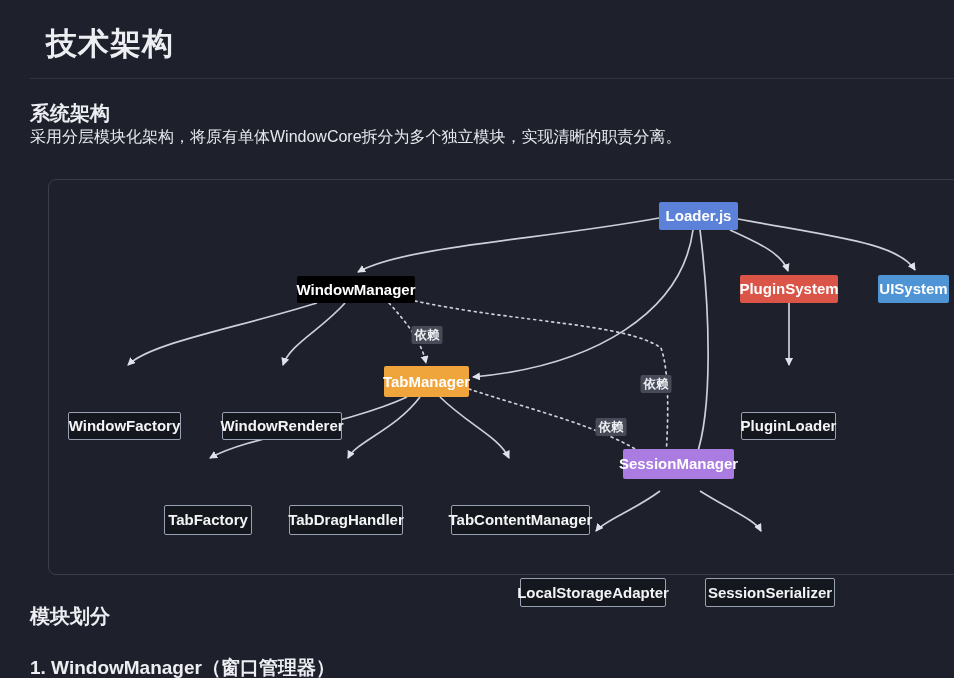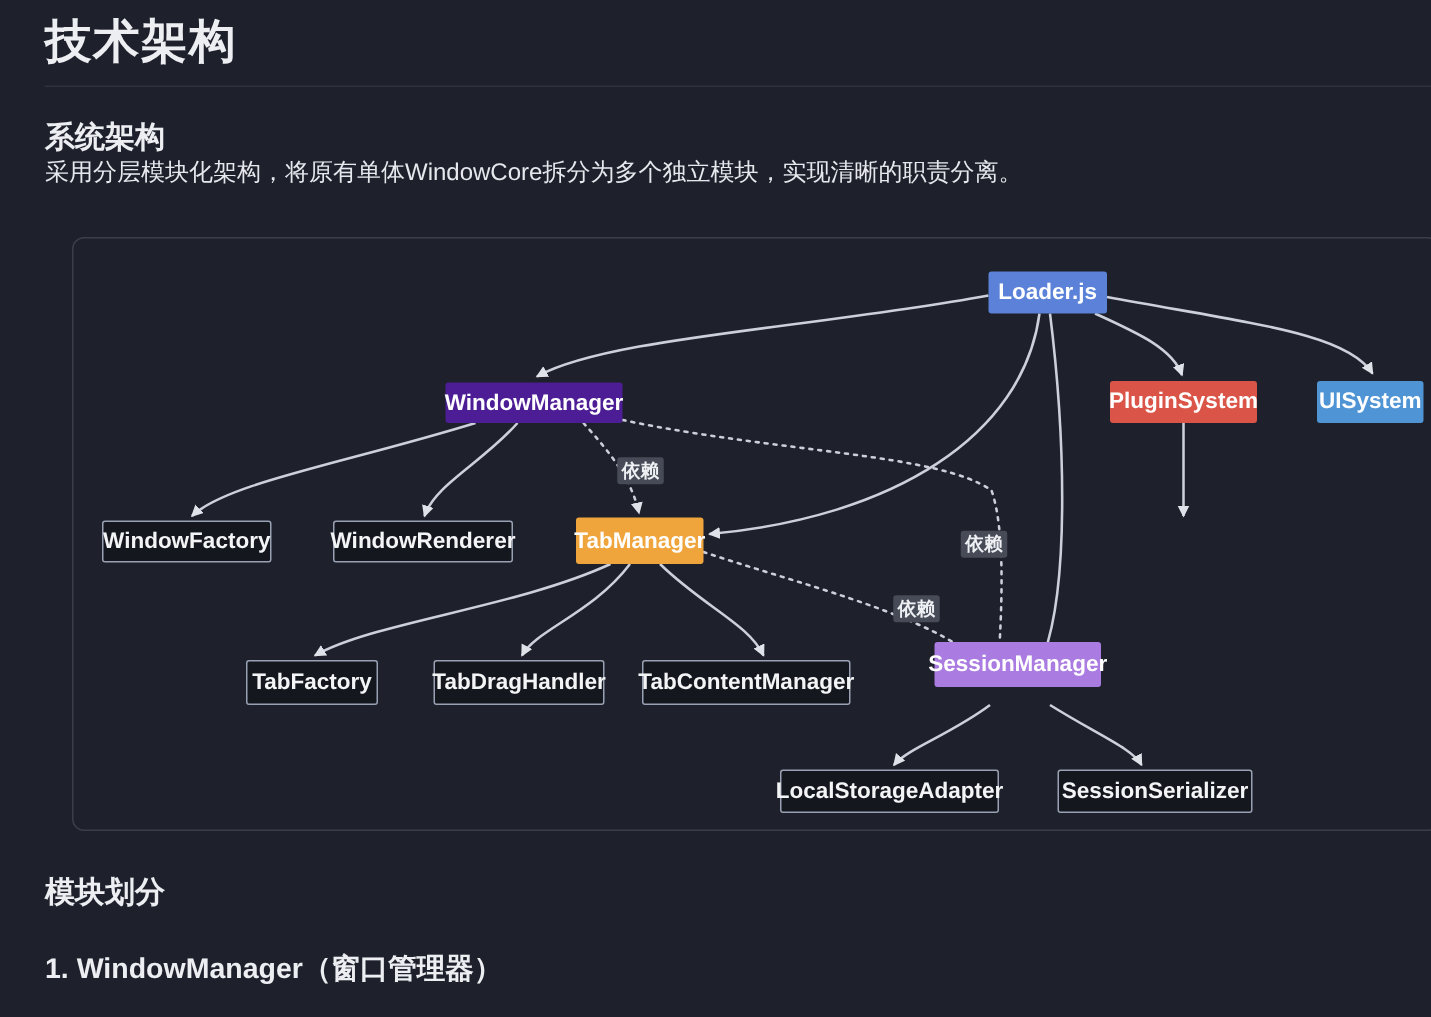--- a/index.html
+++ b/index.html
@@ -7,21 +7,21 @@
   body {
     width: 954px; height: 678px;
     background: #1e202b;
     color: #eceef2;
     font-family: "Liberation Sans", "DejaVu Sans", sans-serif;
     overflow: hidden;
   }
   .content { padding: 0 0 0 30px; }
 
   .page-title {
-    margin: 0; padding-top: 9px;
+    margin: 16px; padding-top: 9px;
     font-size: 31px; font-weight: 700; line-height: 1.2;
     letter-spacing: 1px;
   }
   .divider {
     border: none; border-top: 1px solid #2f3340;
     margin: 11px 0 0 0; width: 924px;
   }
   .h2 {
     margin: 21px 0 0 0;
     font-size: 20px; font-weight: 700; line-height: 1.3;
@@ -39,24 +39,24 @@
     border-radius: 8px;
   }
   .edges-svg { position: absolute; left: 0; top: 0; width: 910px; height: 394px; }
 
   .node {
     position: absolute;
     display: flex; align-items: center; justify-content: center;
     font-size: 15px; font-weight: 600; color: #ffffff;
     white-space: nowrap; border-radius: 2px; line-height: 1;
   }
-  .node.dark  { background: #15171e; border: 1px solid #99a2b4; color: #f3f4f6; }
+  .node.dark  { background: #15171e; border: 1px solid #99a2b4; color: #f3f4f6; margin-top: 44px; }
   .node.blue      { background: #5b82d8; }
   .node.lightblue { background: #4f94d4; }
-  .node.green     { background: #4c1d95; }
+  .node.green     { background: #000000; }
   .node.red       { background: #da5448; }
   .node.orange    { background: #efa43c; }
   .node.purple    { background: #aa7be0; }
 
   .dep-chip {
     position: absolute;
     transform: translate(-50%, -50%);
     background: #474b57; color: #eef0f4;
     font-size: 12.5px; font-weight: 600;
     padding: 1px 3px; border-radius: 2px; line-height: 1.3;
@@ -107,23 +107,24 @@
       <path class="edge" d="M 651 311 C 683 331 706 340 712 351" marker-end="url(#arrow)"></path>
     </svg>
 
     <div class="node blue" style="left:610px; top:22px;  width:79px;  height:28px;">Loader.js</div>
     <div class="node green" style="left:248px; top:96px;  width:118px; height:27px;">WindowManager</div>
     <div class="node red" style="left:691px; top:95px;  width:98px;  height:28px;">PluginSystem</div>
     <div class="node lightblue" style="left:829px; top:95px; width:71px; height:28px;">UISystem</div>
     <div class="node dark" style="left:19px;  top:188px; width:113px; height:28px;">WindowFactory</div>
     <div class="node dark" style="left:173px; top:188px; width:120px; height:28px;">WindowRenderer</div>
     <div class="node orange" style="left:335px; top:186px; width:85px;  height:31px;">TabManager</div>
+    <div class="node dark" style="left:692px; top:188px; width:95px;  height:28px;">PluginLoader</div>
     <div class="node dark" style="left:115px; top:281px; width:88px;  height:30px;">TabFactory</div>
     <div class="node dark" style="left:240px; top:281px; width:114px; height:30px;">TabDragHandler</div>
-    <div class="node dark" style="left:379px; top:281px; width:139px; height:30px;">TabContentManager</div>
+    <div class="node dark" style="left:402px; top:281px; width:139px; height:30px;">TabContentManager</div>
     <div class="node purple" style="left:574px; top:269px; width:111px; height:30px;">SessionManager</div>
     <div class="node dark" style="left:471px; top:354px; width:146px; height:29px;">LocalStorageAdapter</div>
     <div class="node dark" style="left:656px; top:354px; width:130px; height:29px;">SessionSerializer</div>
 
     <span class="dep-chip" style="left:378px; top:155px;">依赖</span>
     <span class="dep-chip" style="left:607px; top:204px;">依赖</span>
     <span class="dep-chip" style="left:562px; top:247px;">依赖</span>
   </div>
 
   <h2 class="h2" style="margin-top:28px;">模块划分</h2>

